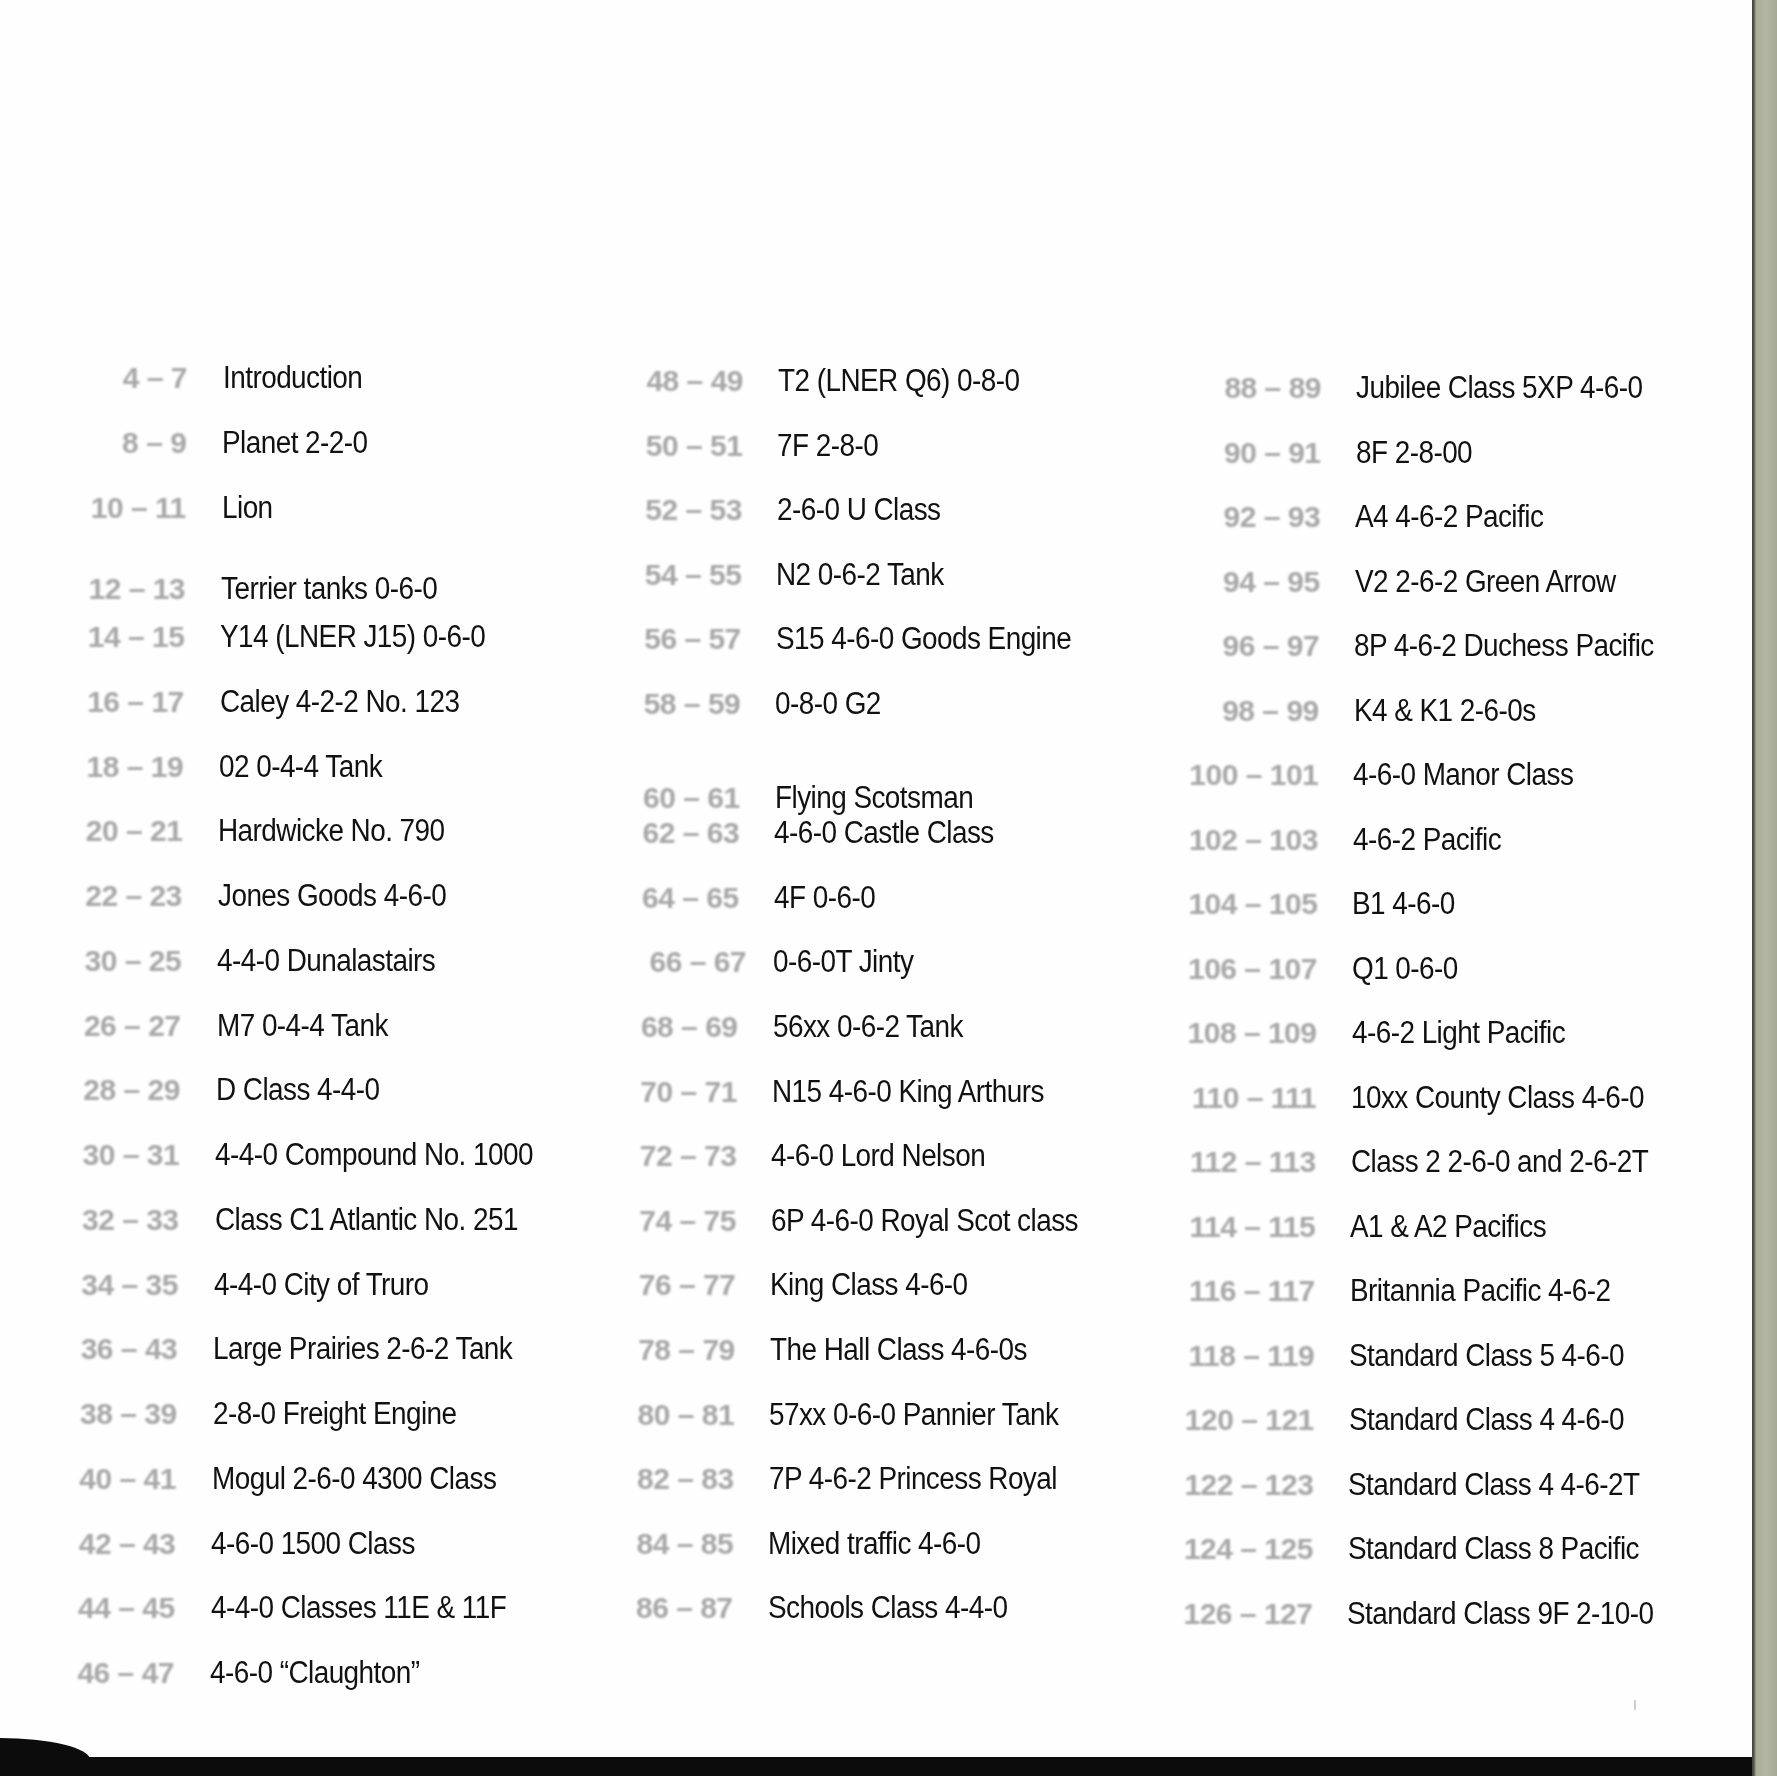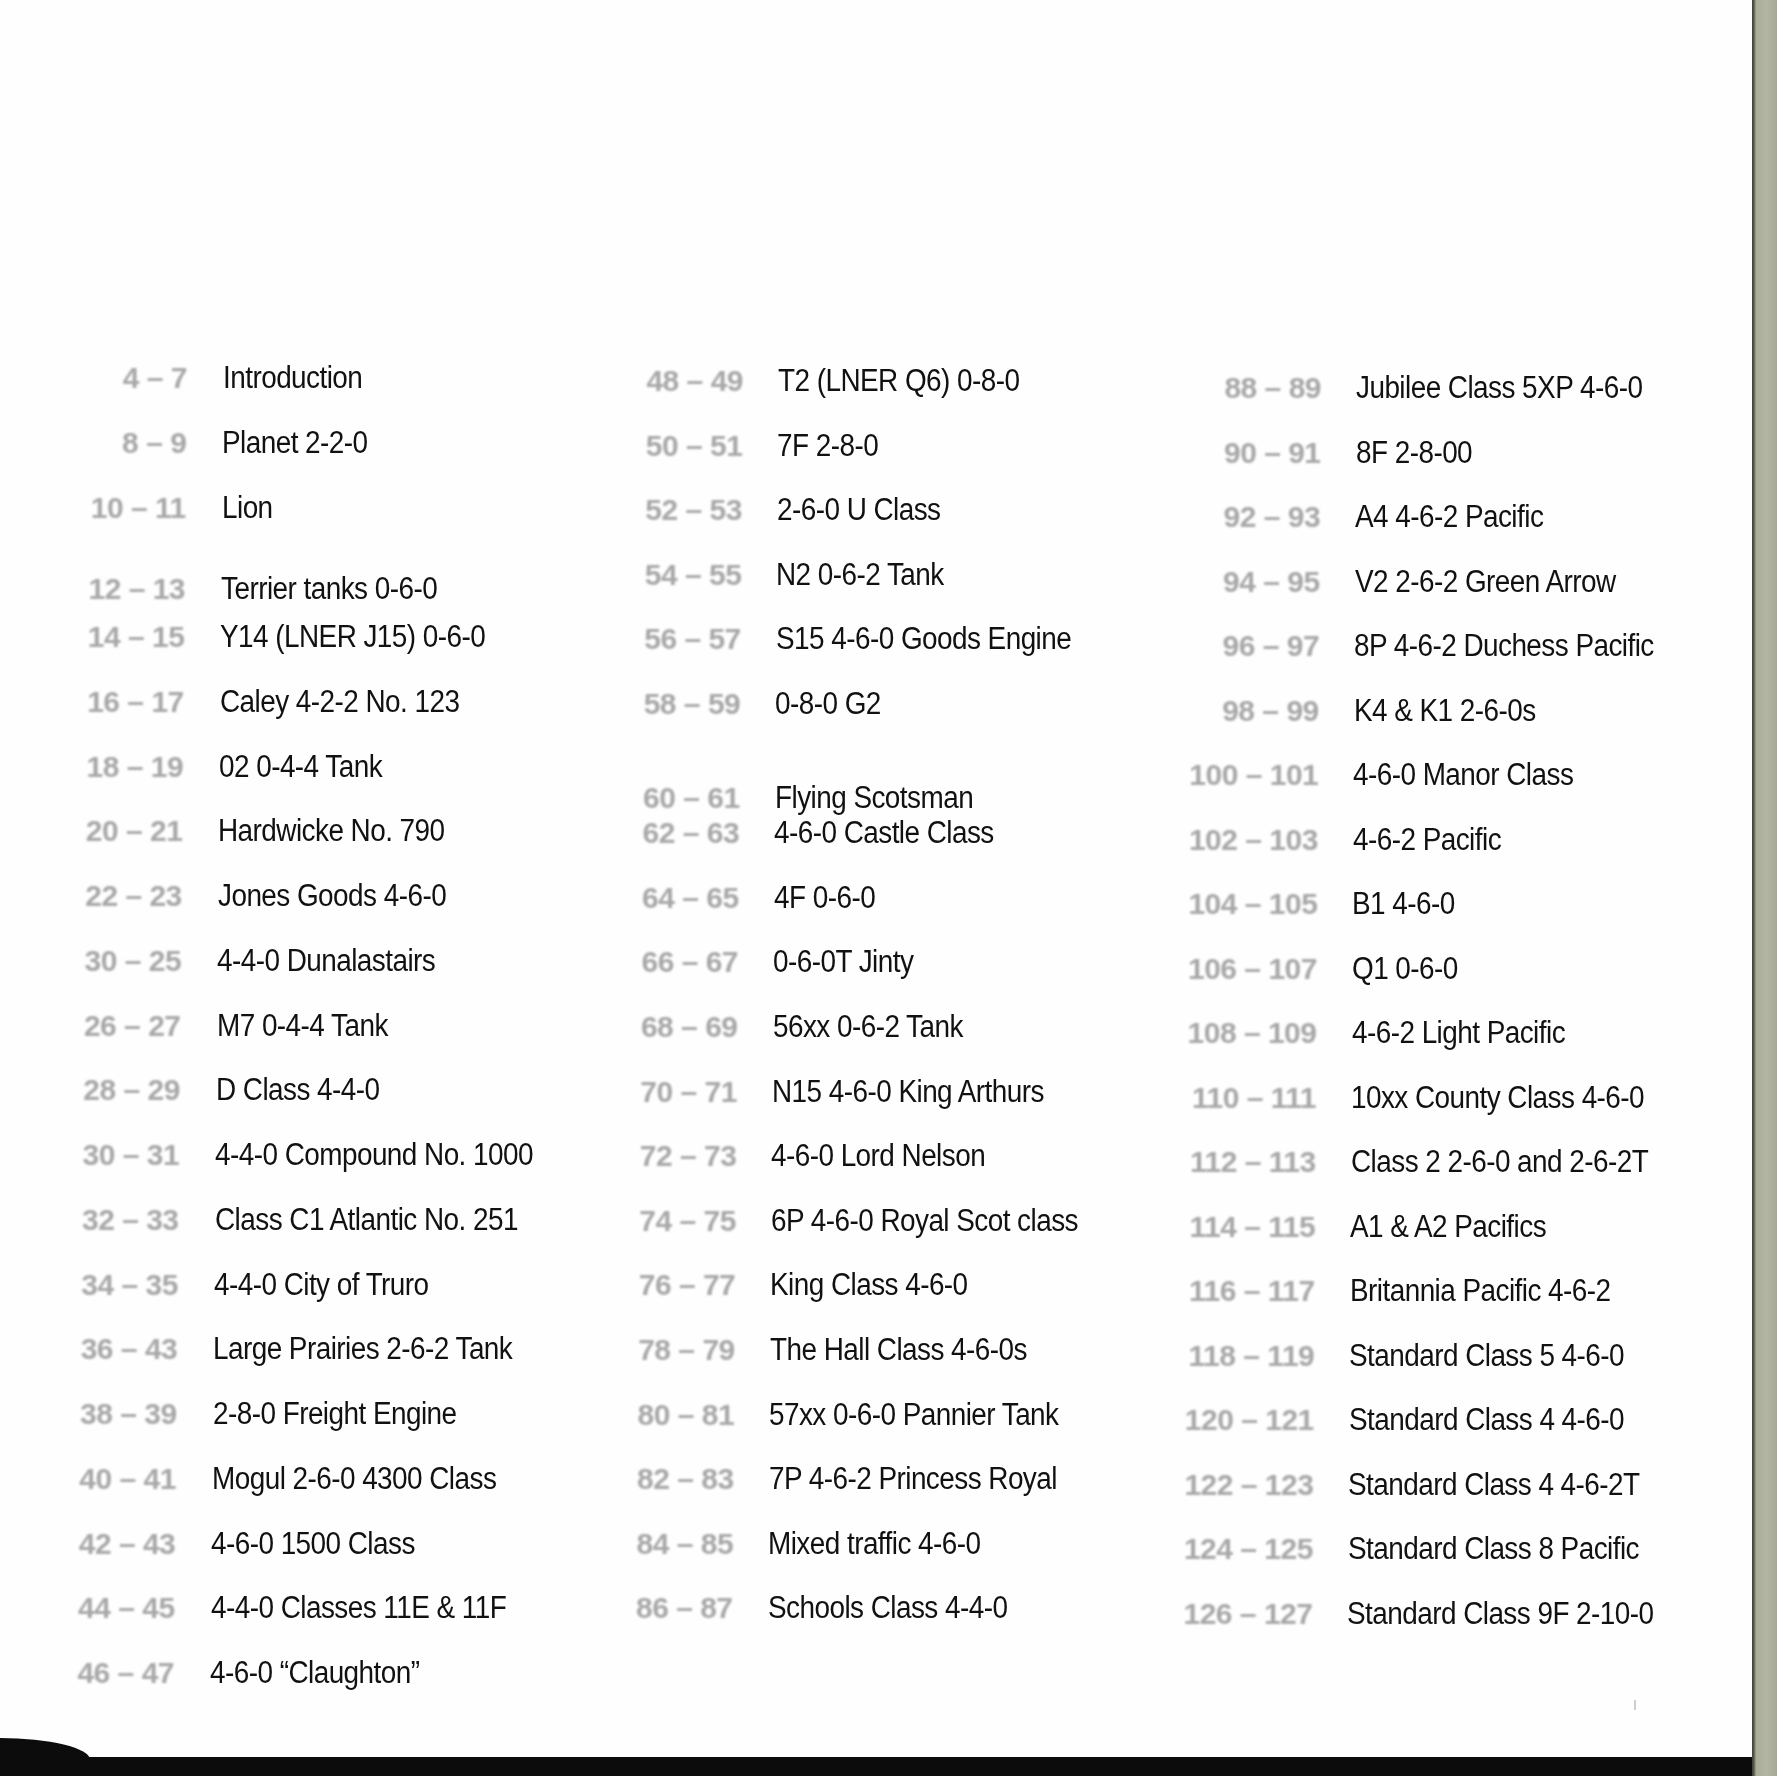--- a/index.html
+++ b/index.html
@@ -175,21 +175,21 @@
         </div>
         <div class="toc-row" style="left: 0px; top: 813.2px; width: 1px;">
           <span class="toc-pages" style="right: auto; left: 0px; transform: translateX(calc(-100% + 739.15px));">62 – 63</span>
           <span class="toc-title" style="left: 774.15px;">4-6-0 Castle Class</span>
         </div>
         <div class="toc-row" style="left: 0px; top: 877.8px; width: 1px;">
           <span class="toc-pages" style="right: auto; left: 0px; transform: translateX(calc(-100% + 738.6px));">64 – 65</span>
           <span class="toc-title" style="left: 773.6px;">4F 0-6-0</span>
         </div>
         <div class="toc-row" style="left: 0px; top: 942.4px; width: 1px;">
-          <span class="toc-pages" style="right: auto; left: 0px; transform: translateX(calc(-100% + 738.05px)); text-align: right;">66 – 67</span>
+          <span class="toc-pages" style="right: auto; left: 8px; transform: translateX(calc(-100% + 738.05px)); text-align: right;">66 – 67</span>
           <span class="toc-title" style="left: 773.05px;">0-6-0T Jinty</span>
         </div>
         <div class="toc-row" style="left: 0px; top: 1007px; width: 1px;">
           <span class="toc-pages" style="right: auto; left: 0px; transform: translateX(calc(-100% + 737.5px));">68 – 69</span>
           <span class="toc-title" style="left: 772.5px;">56xx 0-6-2 Tank</span>
         </div>
         <div class="toc-row" style="left: 0px; top: 1071.6px; width: 1px;">
           <span class="toc-pages" style="right: auto; left: 0px; transform: translateX(calc(-100% + 736.95px));">70 – 71</span>
           <span class="toc-title" style="left: 771.95px;">N15 4-6-0 King Arthurs</span>
         </div>

